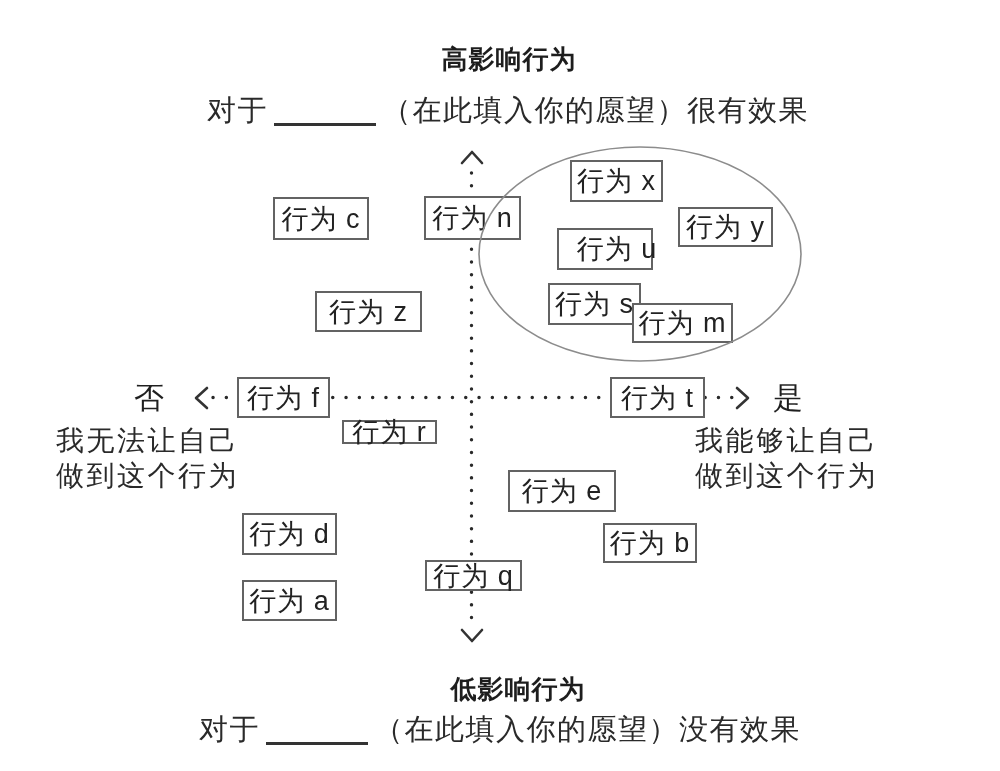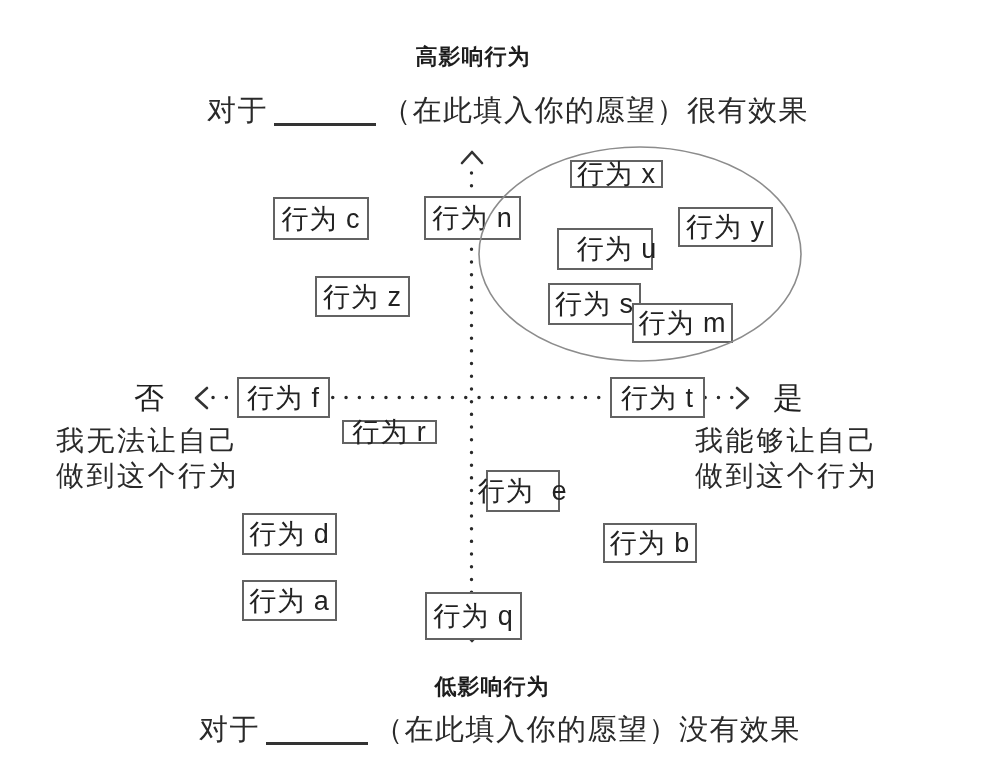--- a/index.html
+++ b/index.html
@@ -4,56 +4,56 @@
 <style>
   html,body{margin:0;padding:0;background:#ffffff;}
   .canvas{
     position:relative;width:1000px;height:771px;background:#ffffff;overflow:hidden;
     font-family:"Liberation Sans", sans-serif;color:#222222;
   }
   svg.layer{position:absolute;left:0;top:0;pointer-events:none;}
 
   .top-title,.bottom-title{
     position:absolute;transform:translateX(-50%);
-    font-size:22px;font-weight:bold;letter-spacing:1px;white-space:nowrap;color:#1d1d1d;
+    font-size:26px;font-weight:bold;letter-spacing:1px;white-space:nowrap;color:#1d1d1d;margin-left:36px;
   }
   .top-title{left:473px;top:42px;}
-  .bottom-title{left:492px;top:672px;}
+  .bottom-title{left:482px;top:672px;}
 
   .subtitle{
     position:absolute;transform:translateX(-50%);font-size:29px;letter-spacing:1.5px;
     white-space:nowrap;color:#2a2a2a;
   }
   .top-subtitle{left:508px;top:91px;}
   .bottom-subtitle{left:500px;top:710px;}
   .blank{
     display:inline-block;width:102px;height:2px;border-bottom:3px solid #333333;
     margin:0 6px;vertical-align:-6px;
   }
 
   .bx{
     position:absolute;display:flex;align-items:center;justify-content:center;
     border:2px solid #636363;background:#ffffff;font-size:27px;letter-spacing:1px;
     color:#222222;white-space:nowrap;box-sizing:border-box;
   }
   .bx-c{left:273px;top:197px;width:96px;height:43px;}
   .bx-n{left:424px;top:196px;width:97px;height:44px;}
-  .bx-x{left:570px;top:160px;width:93px;height:28px;}
+  .bx-x{left:570px;top:160px;width:93px;height:42px;}
   .bx-y{left:678px;top:207px;width:95px;height:40px;}
   .bx-u{left:557px;top:228px;width:96px;height:42px;padding-left:24px;}
   .bx-s{left:548px;top:283px;width:93px;height:42px;}
-  .bx-z{left:315px;top:276px;width:95px;height:41px;}
+  .bx-z{left:315px;top:291px;width:107px;height:41px;}
   .bx-m{left:632px;top:303px;width:101px;height:40px;}
   .bx-f{left:237px;top:377px;width:93px;height:41px;}
   .bx-t{left:610px;top:377px;width:95px;height:41px;}
   .bx-r{left:342px;top:420px;width:95px;height:24px;}
-  .bx-e{left:486px;top:470px;width:74px;height:42px;font-family:Liberation Mono, monospace;}
+  .bx-e{left:508px;top:470px;width:108px;height:42px;}
   .bx-d{left:242px;top:513px;width:95px;height:42px;}
   .bx-b{left:603px;top:523px;width:94px;height:40px;}
-  .bx-q{left:425px;top:592px;width:97px;height:48px;}
+  .bx-q{left:425px;top:560px;width:97px;height:31px;}
   .bx-a{left:242px;top:580px;width:95px;height:41px;}
 
   .axis-word{position:absolute;font-size:30px;font-weight:normal;color:#1f1f1f;white-space:nowrap;}
   .no-word{left:134px;top:378px;}
   .yes-word{left:773px;top:378px;}
 
   .desc{
     position:absolute;font-size:28px;line-height:35px;letter-spacing:2.5px;
     color:#2a2a2a;white-space:nowrap;
   }

